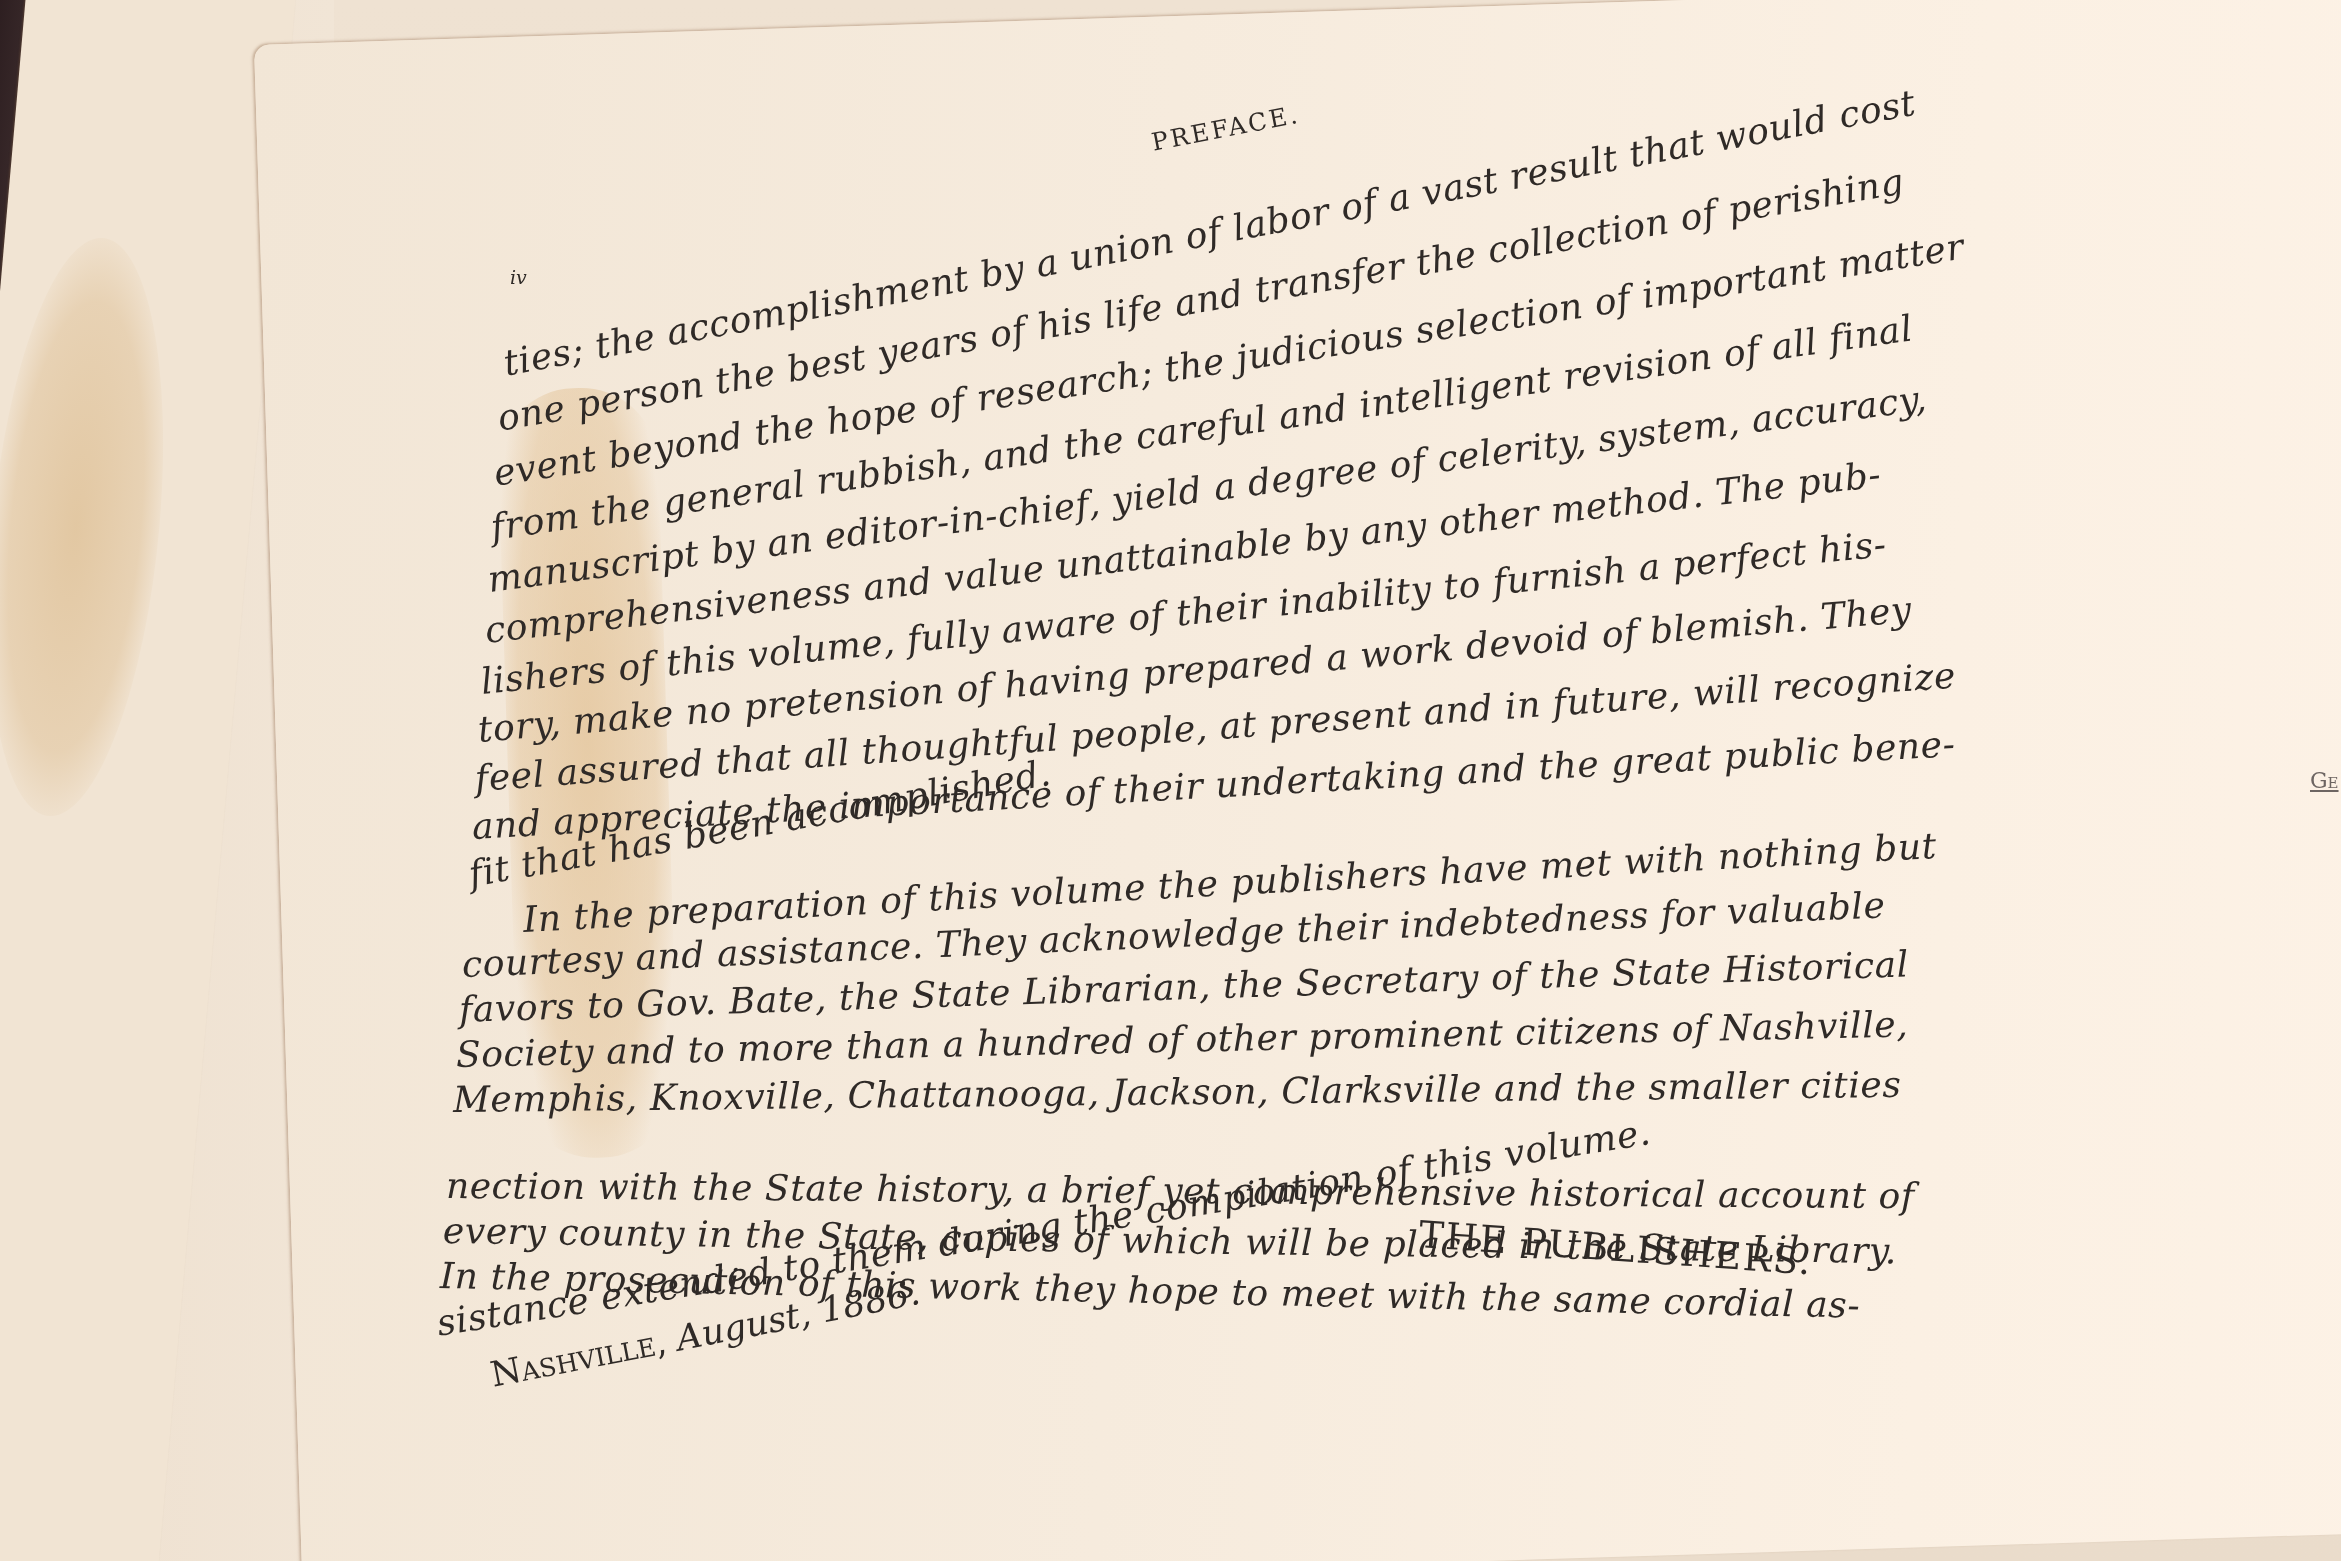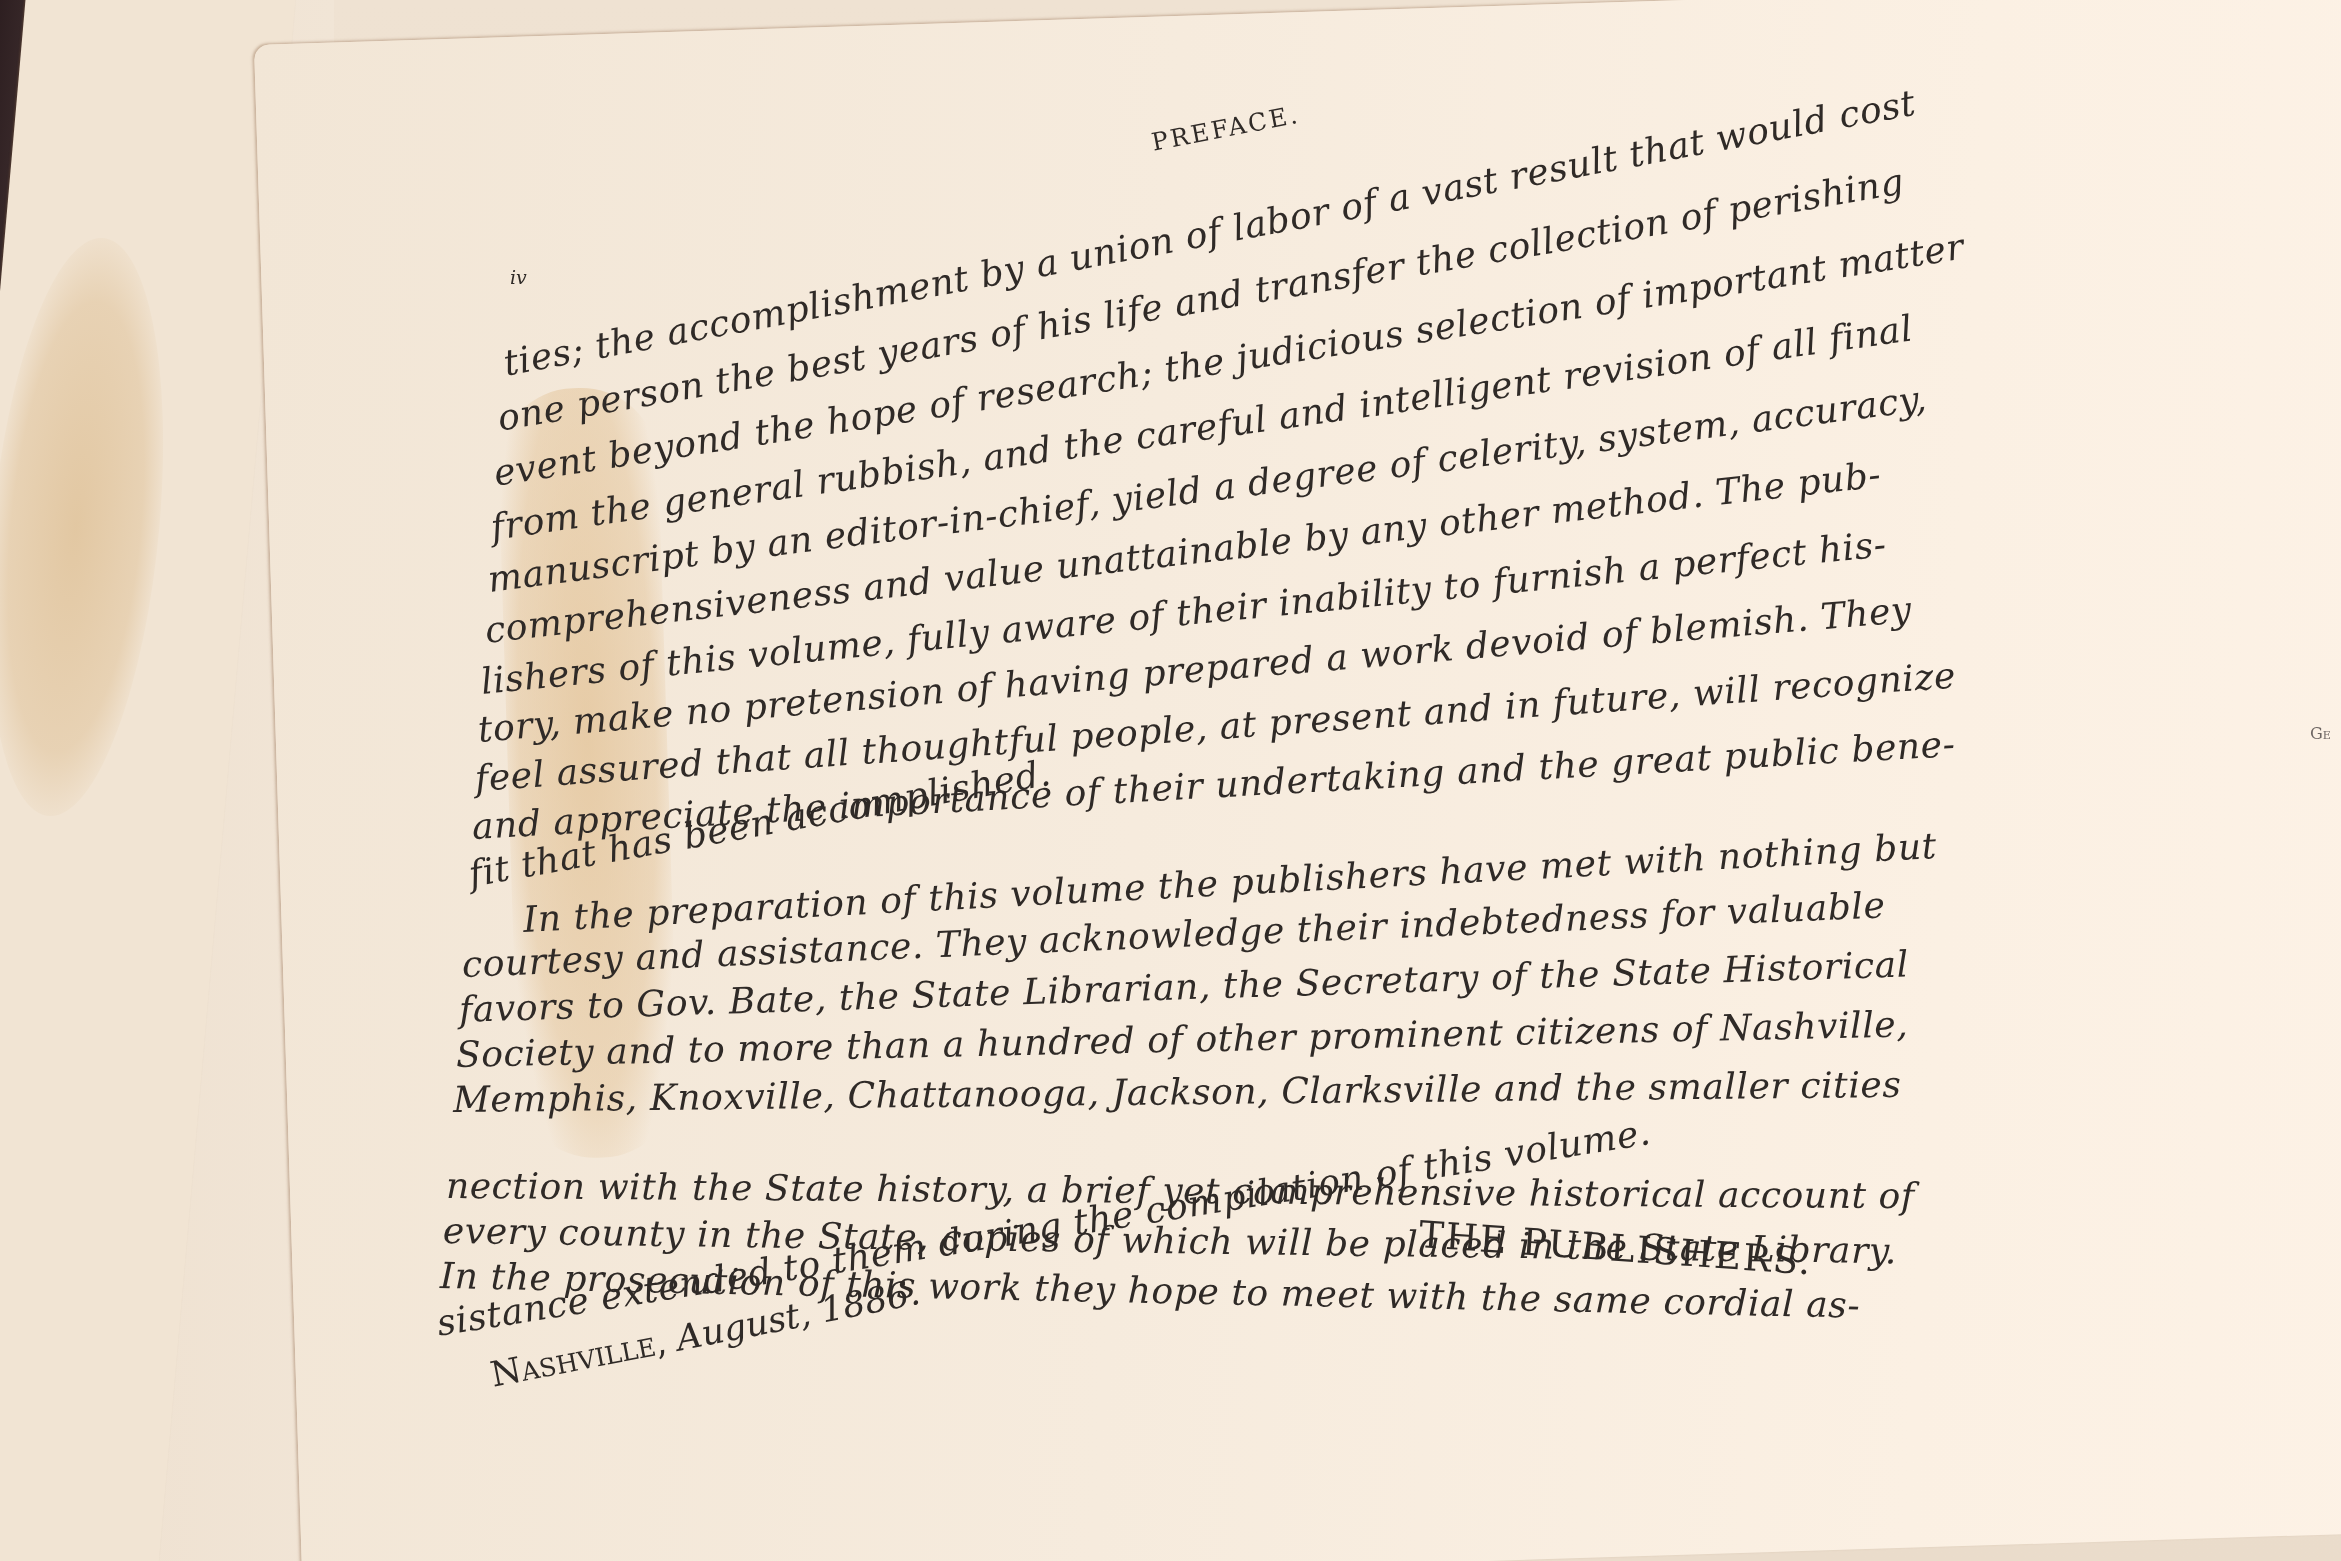--- a/index.html
+++ b/index.html
@@ -120,25 +120,26 @@
       left: 491px;
       top: 1355px;
       transform: rotate(-11deg);
       font-style: italic;
     }
     .dateline .smallcaps {
       font-variant: small-caps;
       font-style: normal;
     }
     .edge-fragment {
-      font-size: 16px;
+      font-size: 22px;
       color: #6d6562;
       left: 2310px;
-      top: 724px;
+      top: 768px;
       font-variant: small-caps;
+      text-decoration: underline;
     }
     .italic { font-style: italic; }
   </style>
 </head>
 <body>
 
 <div class="scene">
   <div class="under-page"></div>
   <div class="cover-edge"></div>
   <div class="under-page-left">

